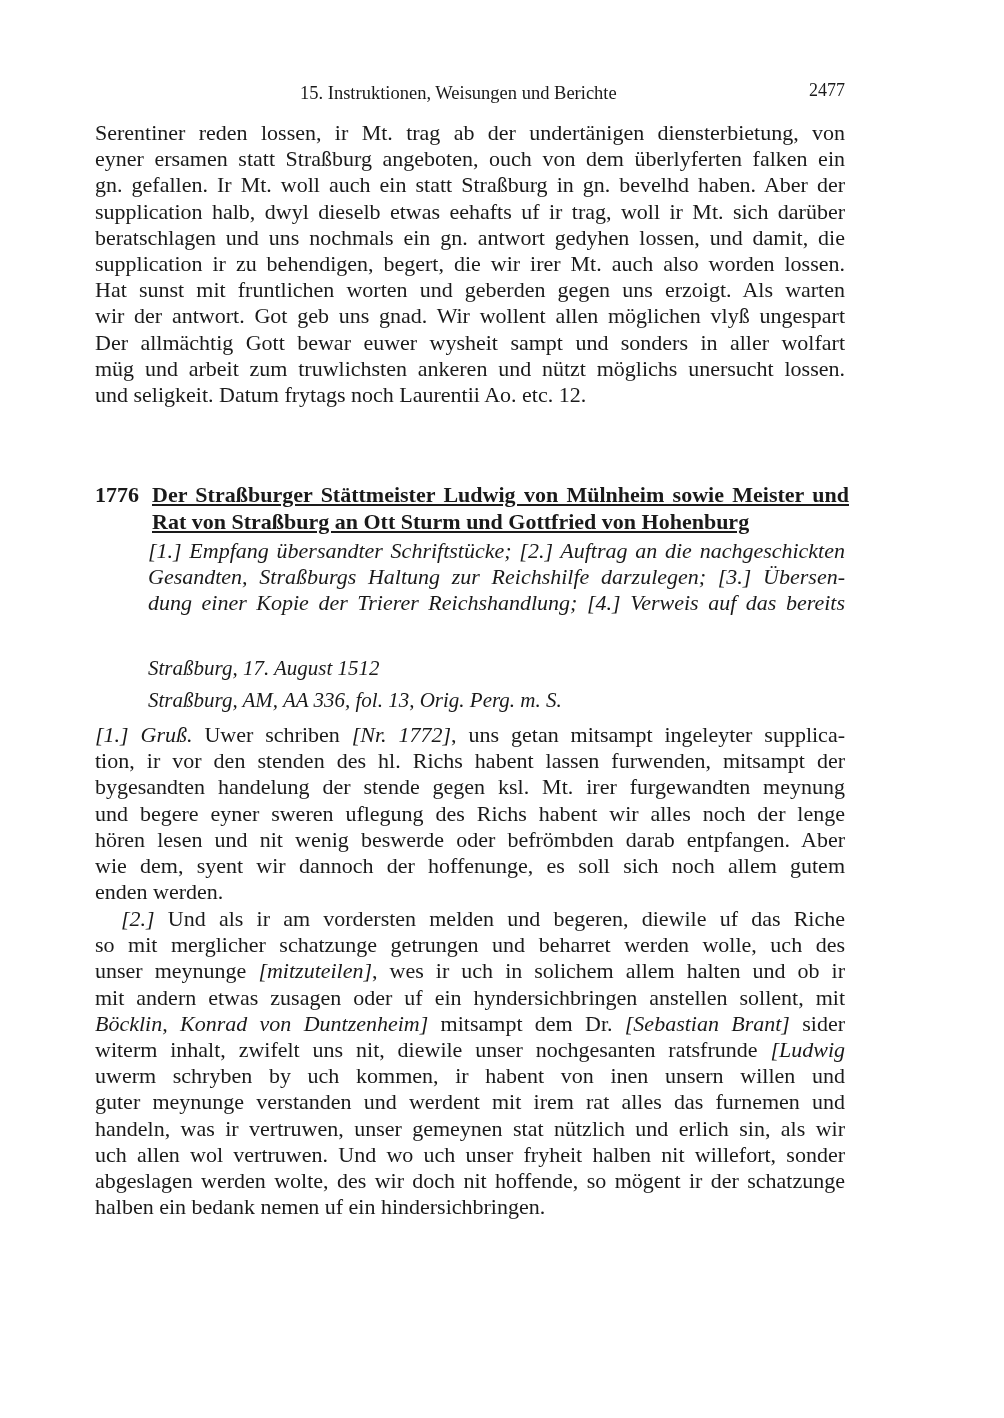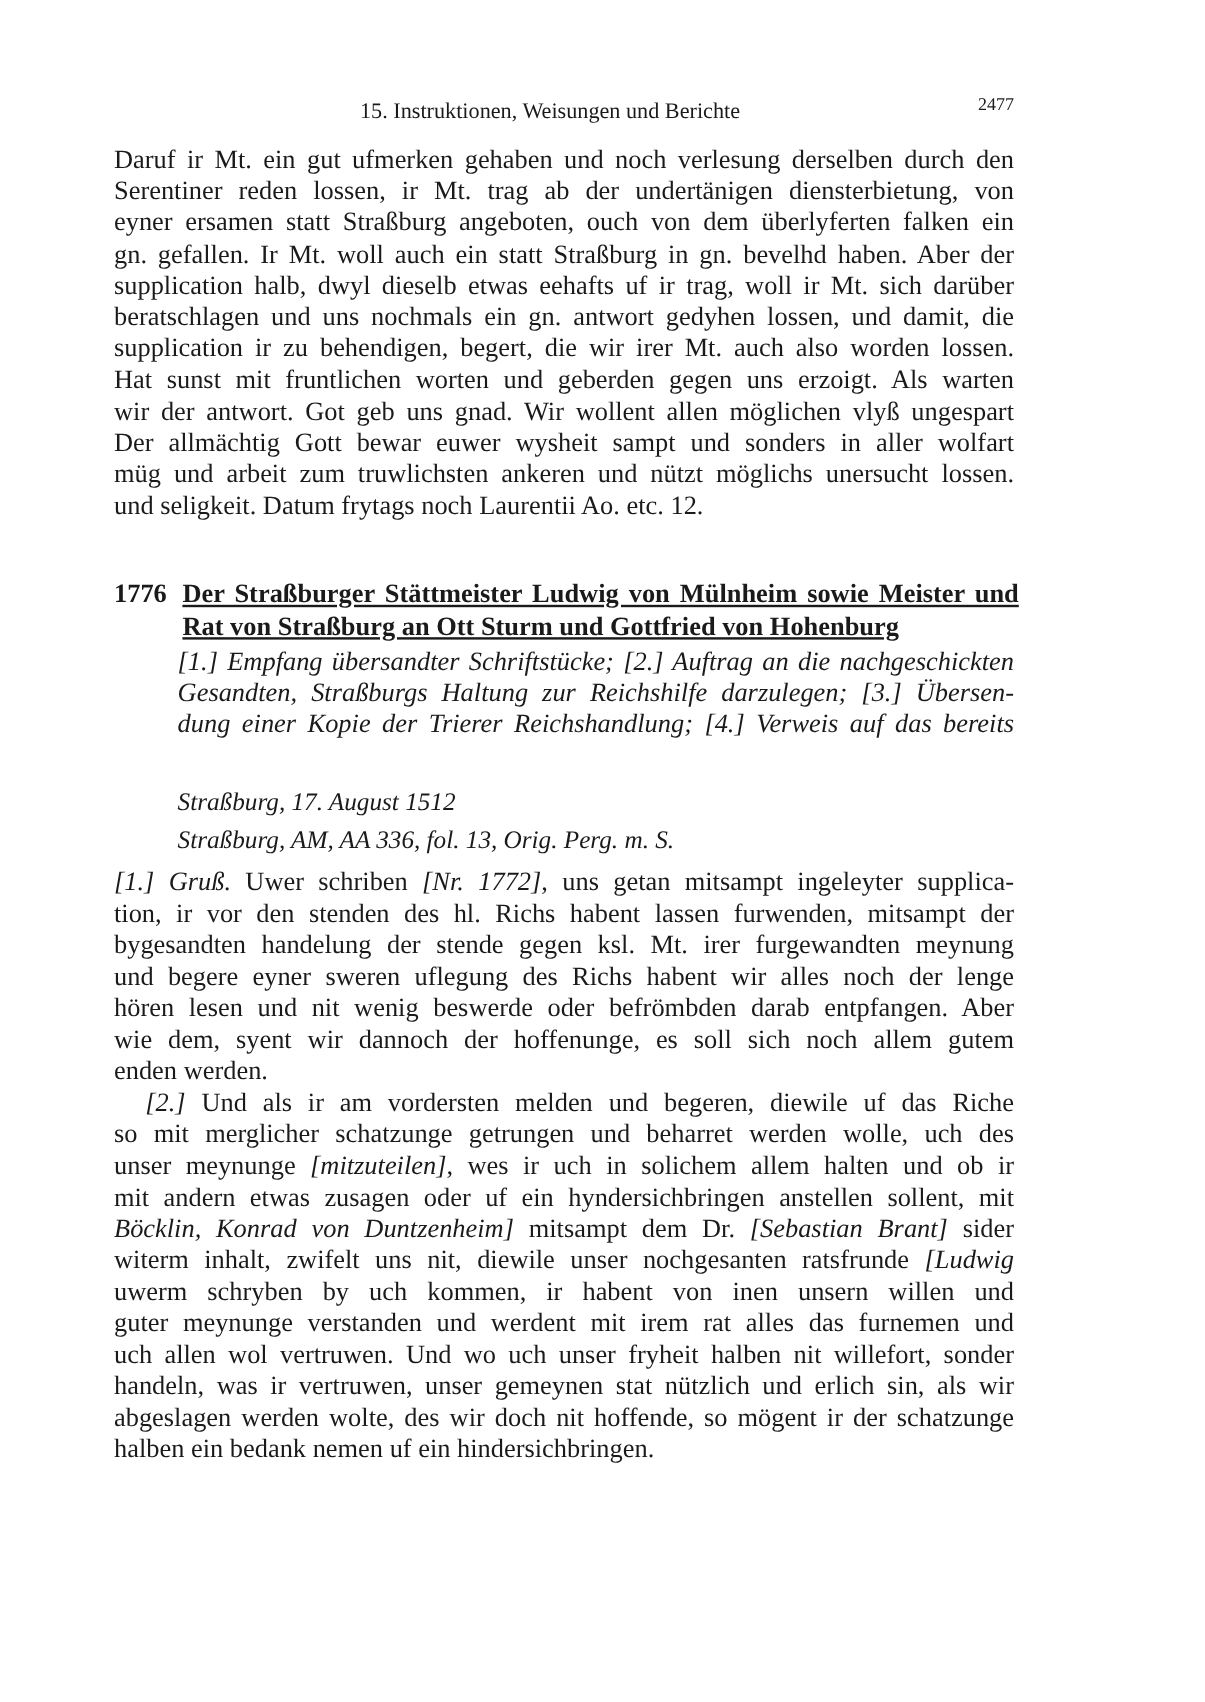--- a/index.html
+++ b/index.html
@@ -1,21 +1,21 @@
 <!DOCTYPE html>
 <html><head>
 <meta charset="utf-8">
 <style>
   html, body { margin: 0; padding: 0; background: #ffffff; }
   body { width: 1004px; height: 1418px; position: relative; overflow: hidden;
          font-family: "Liberation Serif", "DejaVu Serif", serif; color: #1a1a1a; }
   .page { position: absolute; left: 95px; top: 0; width: 750px; }
   .running-head { position: absolute; top: 80px; left: 0; width: 750px; height: 28px; font-size: 18.5px; }
   .running-title { position: absolute; left: 205px; top: 3px; }
-  .page-number { position: absolute; right: 0; top: 0; font-size: 15px; text-align: center; }
+  .page-number { position: absolute; right: 0; top: 0; font-size: 18px; text-align: center; }
   .text-block { position: absolute; left: 0; width: 750px; }
   .line { display: block; height: 26.2px; line-height: 26.2px; font-size: 22px; white-space: nowrap;
           text-align: justify; text-align-last: justify; }
   .line.last { text-align-last: left; }
   .it { font-style: italic; }
   .p1 { top: 120px; }
   .doc-heading { position: absolute; top: 481px; left: 0; width: 750px; }
   .doc-number { position: absolute; left: 0; top: 0; font-weight: bold; font-size: 22px; line-height: 27px; }
   .doc-title { position: absolute; left: 57px; top: 0; width: 697px; font-weight: bold; font-size: 22px; text-decoration: underline; }
   .doc-title .line { height: 27px; line-height: 27px; }
@@ -32,21 +32,20 @@
 <body>
 
 <div class="page">
 
   <div class="running-head">
     <span class="running-title">15. Instruktionen, Weisungen und Berichte</span>
     <span class="page-number">2477</span>
   </div>
 
   <div class="text-block p1">
-    <span class="line">Daruf ir Mt. ein gut ufmerken gehaben und noch verlesung derselben durch den</span>
     <span class="line">Serentiner reden lossen, ir Mt. trag ab der undertänigen diensterbietung, von</span>
     <span class="line">eyner ersamen statt Straßburg angeboten, ouch von dem überlyferten falken ein</span>
     <span class="line">gn. gefallen. Ir Mt. woll auch ein statt Straßburg in gn. bevelhd haben. Aber der</span>
     <span class="line">supplication halb, dwyl dieselb etwas eehafts uf ir trag, woll ir Mt. sich darüber</span>
     <span class="line">beratschlagen und uns nochmals ein gn. antwort gedyhen lossen, und damit, die</span>
     <span class="line">supplication ir zu behendigen, begert, die wir irer Mt. auch also worden lossen.</span>
     <span class="line">Hat sunst mit fruntlichen worten und geberden gegen uns erzoigt. Als warten</span>
     <span class="line">wir der antwort. Got geb uns gnad. Wir wollent allen möglichen vlyß ungespart</span>
     <span class="line">Der allmächtig Gott bewar euwer wysheit sampt und sonders in aller wolfart</span>
     <span class="line">müg und arbeit zum truwlichsten ankeren und nützt möglichs unersucht lossen.</span>
@@ -82,19 +81,19 @@
 
   <div class="text-block p3">
     <span class="line indent-line"><span class="it">[2.]</span><span> Und als ir am vordersten melden und begeren, diewile uf das Riche</span></span>
     <span class="line">so mit merglicher schatzunge getrungen und beharret werden wolle, uch des</span>
     <span class="line"><span>unser meynunge </span><span class="it">[mitzuteilen]</span><span>, wes ir uch in solichem allem halten und ob ir</span></span>
     <span class="line">mit andern etwas zusagen oder uf ein hyndersichbringen anstellen sollent, mit</span>
     <span class="line"><span class="it">Böcklin, Konrad von Duntzenheim]</span><span> mitsampt dem Dr. </span><span class="it">[Sebastian Brant]</span><span> sider</span></span>
     <span class="line"><span>witerm inhalt, zwifelt uns nit, diewile unser nochgesanten ratsfrunde </span><span class="it">[Ludwig</span></span>
     <span class="line">uwerm schryben by uch kommen, ir habent von inen unsern willen und</span>
     <span class="line">guter meynunge verstanden und werdent mit irem rat alles das furnemen und</span>
+    <span class="line">handeln, was ir vertruwen, unser gemeynen stat nützlich und erlich sin, als wir</span>
     <span class="line">uch allen wol vertruwen. Und wo uch unser fryheit halben nit willefort, sonder</span>
-    <span class="line">handeln, was ir vertruwen, unser gemeynen stat nützlich und erlich sin, als wir</span>
     <span class="line">abgeslagen werden wolte, des wir doch nit hoffende, so mögent ir der schatzunge</span>
     <span class="line last">halben ein bedank nemen uf ein hindersichbringen.</span>
   </div>
 
 </div>
 
 </body></html>

